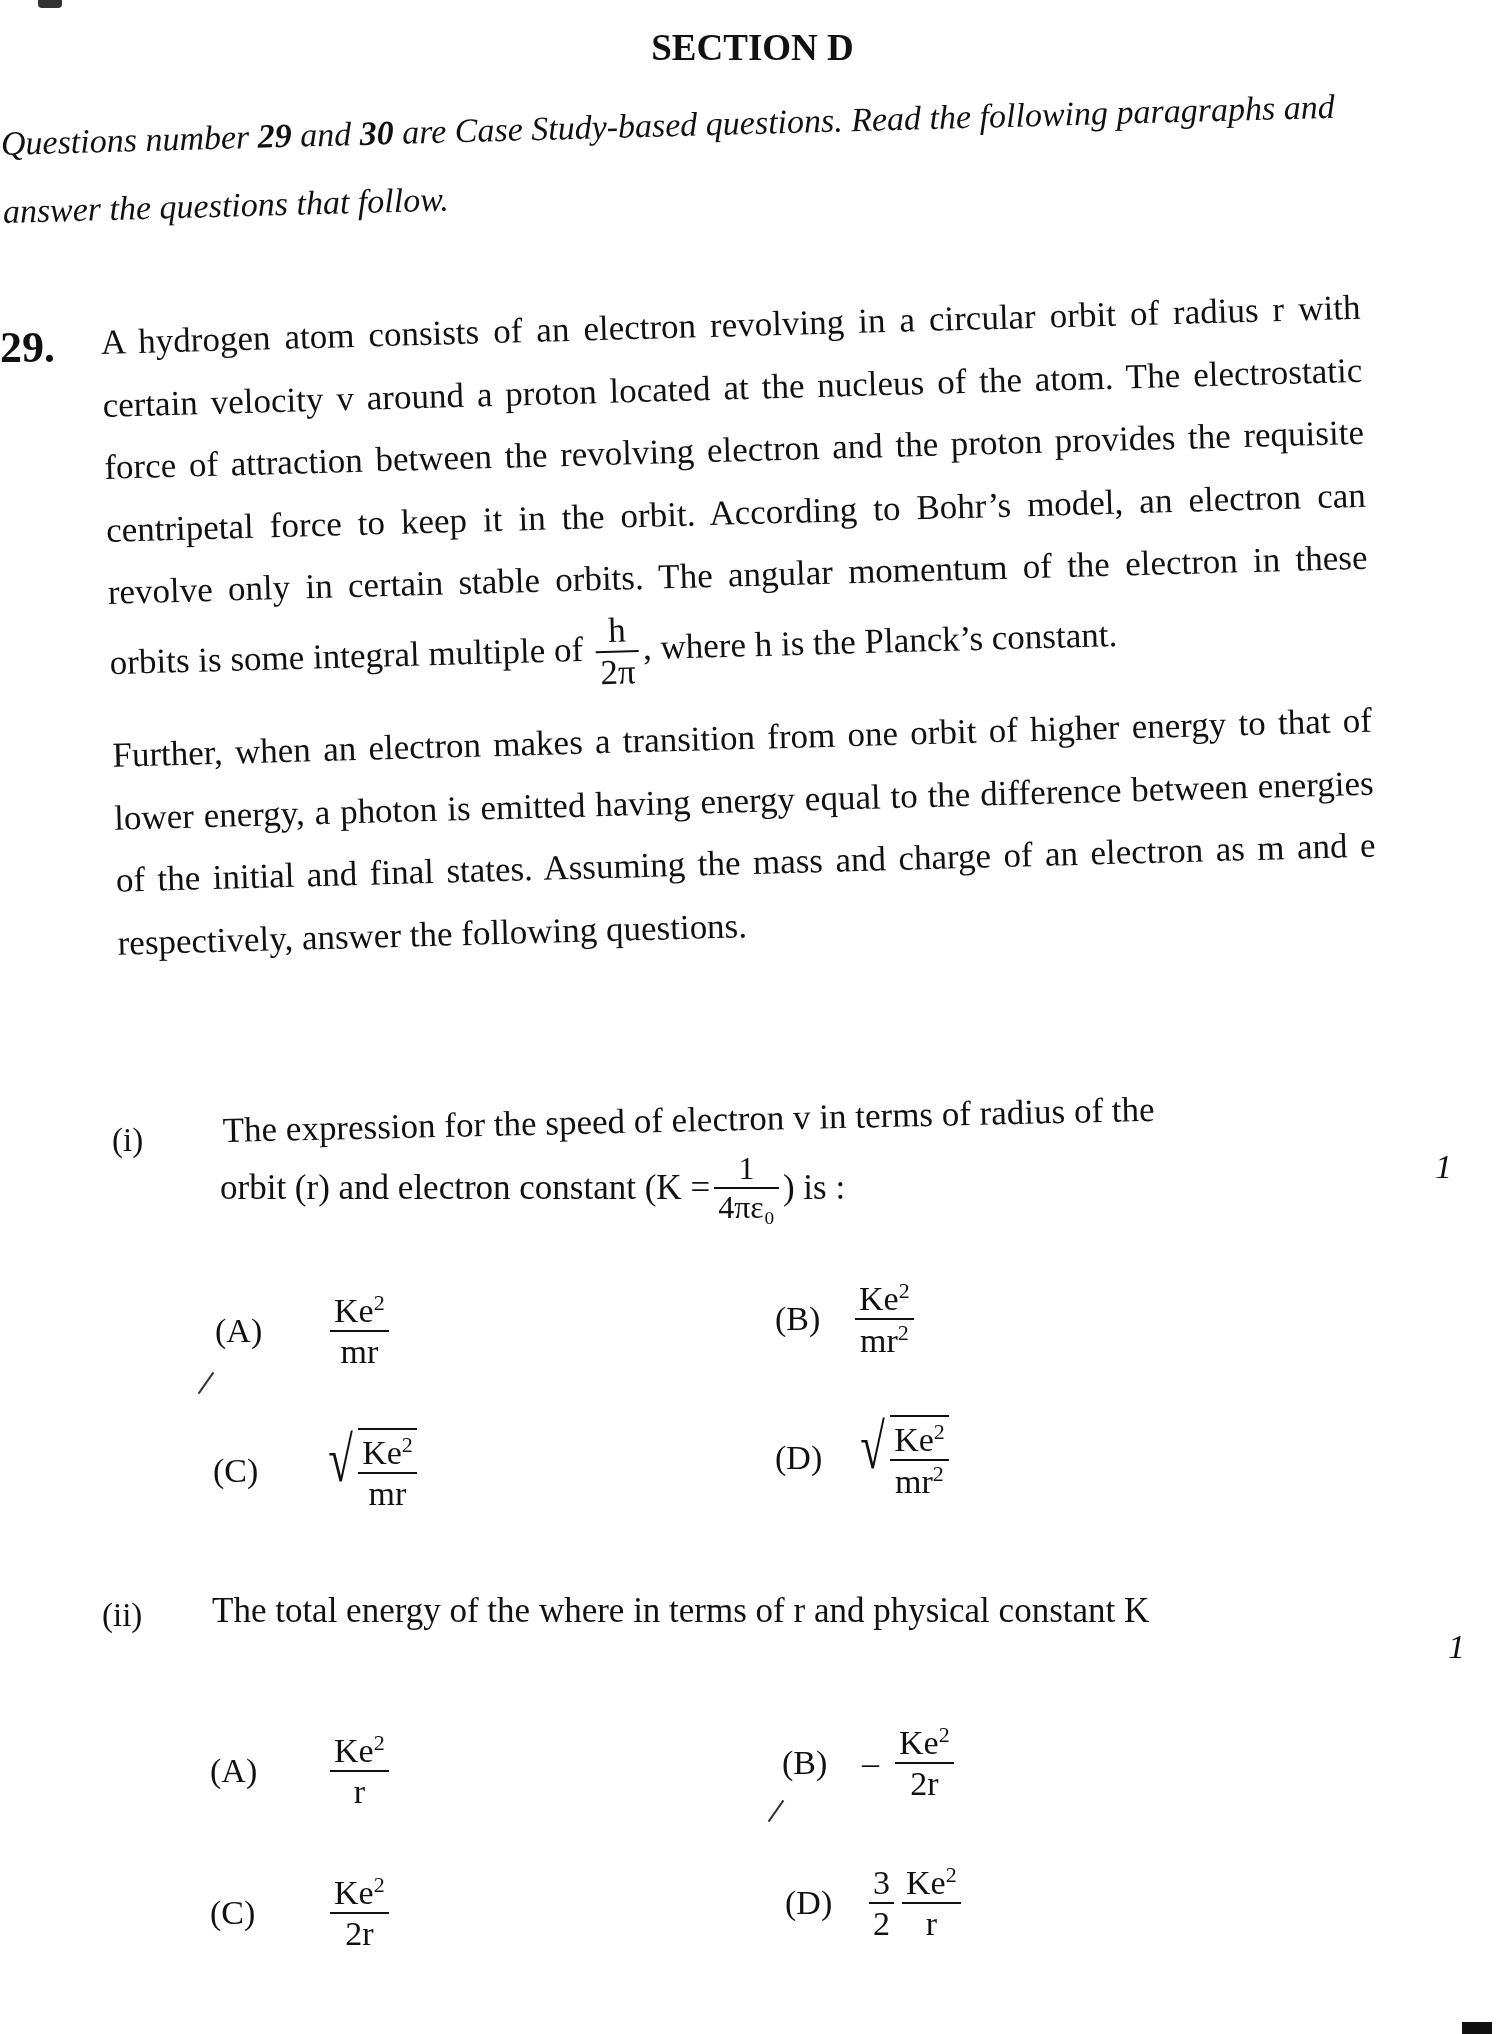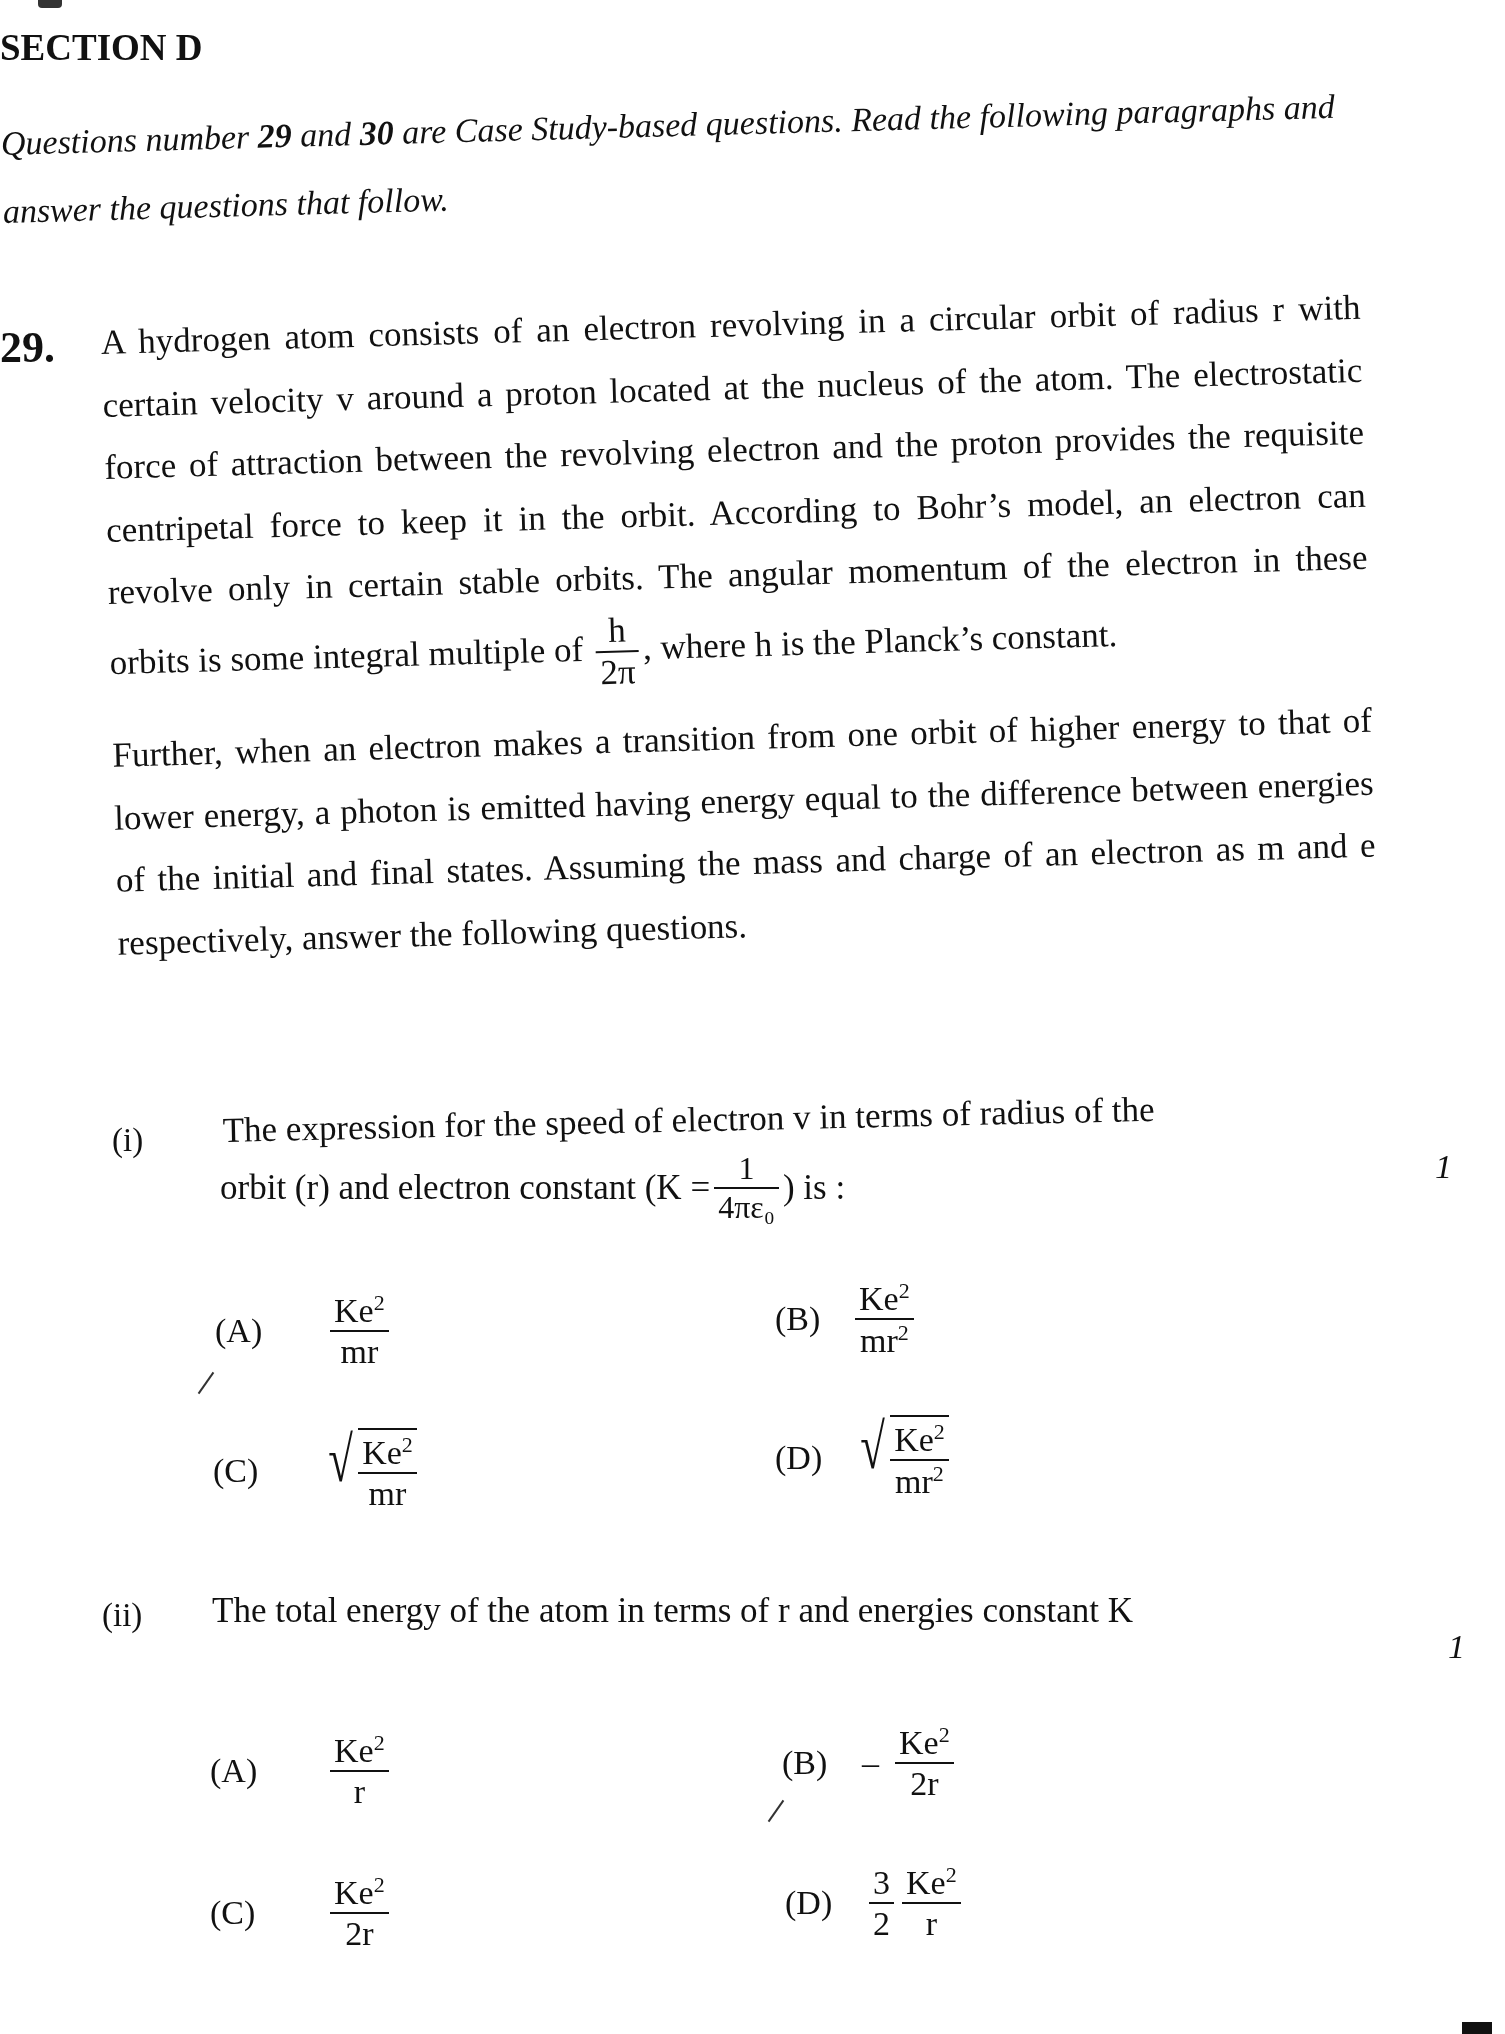--- a/index.html
+++ b/index.html
@@ -4,21 +4,21 @@
 <style>
   html, body { margin: 0; padding: 0; background: #ffffff; }
   body {
     width: 1505px; height: 2034px; position: relative; overflow: hidden;
     font-family: "Liberation Serif", "DejaVu Serif", serif;
     color: #111111;
   }
   .page { position: absolute; left: 0; top: 0; width: 1505px; height: 2034px; }
   .corner-mark { position: absolute; left: 38px; top: 0; width: 24px; height: 8px; background: #333; border-radius: 0 0 4px 4px; }
   .section-title {
-    position: absolute; top: 26px; left: 0; width: 1505px; 
+    position: absolute; top: 26px; left: 0; width: 1505px; text-align: center;
     font-weight: bold; font-size: 37px; letter-spacing: 0px;
   }
   .instructions {
     position: absolute; left: 0; top: 110px; width: 1440px;
     font-style: italic; font-size: 34px; line-height: 68px;
     transform: rotate(-1.6deg); transform-origin: 0 0;
   }
   .instructions b { font-style: italic; }
   .qnum { position: absolute; left: 0; top: 322px; font-weight: bold; font-size: 44px; }
   .passage {
@@ -116,21 +116,21 @@
       <span class="rad">√</span>
       <span class="under frac">
         <span class="num"><span>Ke</span><sup>2</sup></span>
         <span class="den"><span>mr</span><sup>2</sup></span>
       </span>
     </span>
   </div>
 
   <div class="subq-label" style="left:102px; top:1597px;text-align:right;">(ii)</div>
   <div class="subq" style="left:212px; top:1580px;">
-    <div>The total energy of the atom in terms of r and energies constant K</div>
+    <div>The total energy of the where in terms of r and physical constant K</div>
   </div>
   <div class="marks" style="left:1448px; top:1628px;">1</div>
 
   <div class="opt" style="left:210px; top:1730px;">
     <span class="opt-label">(A)</span>
     <span class="frac" style="margin-left:40px;">
       <span class="num"><span>Ke</span><sup>2</sup></span>
       <span class="den">r</span>
     </span>
   </div>

